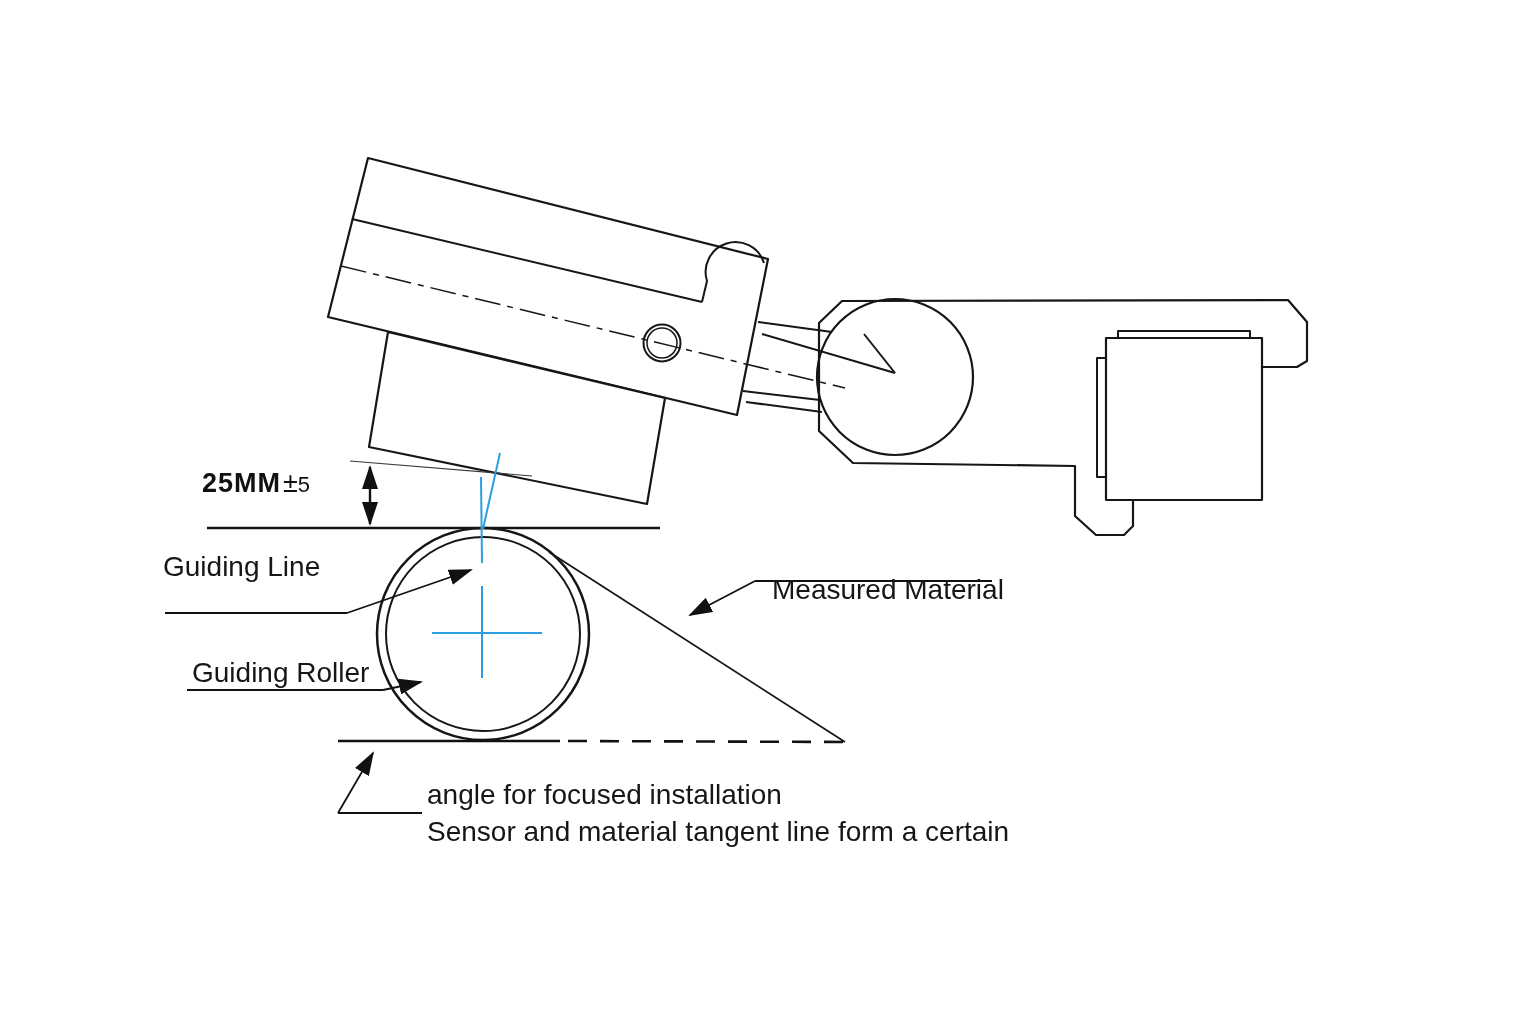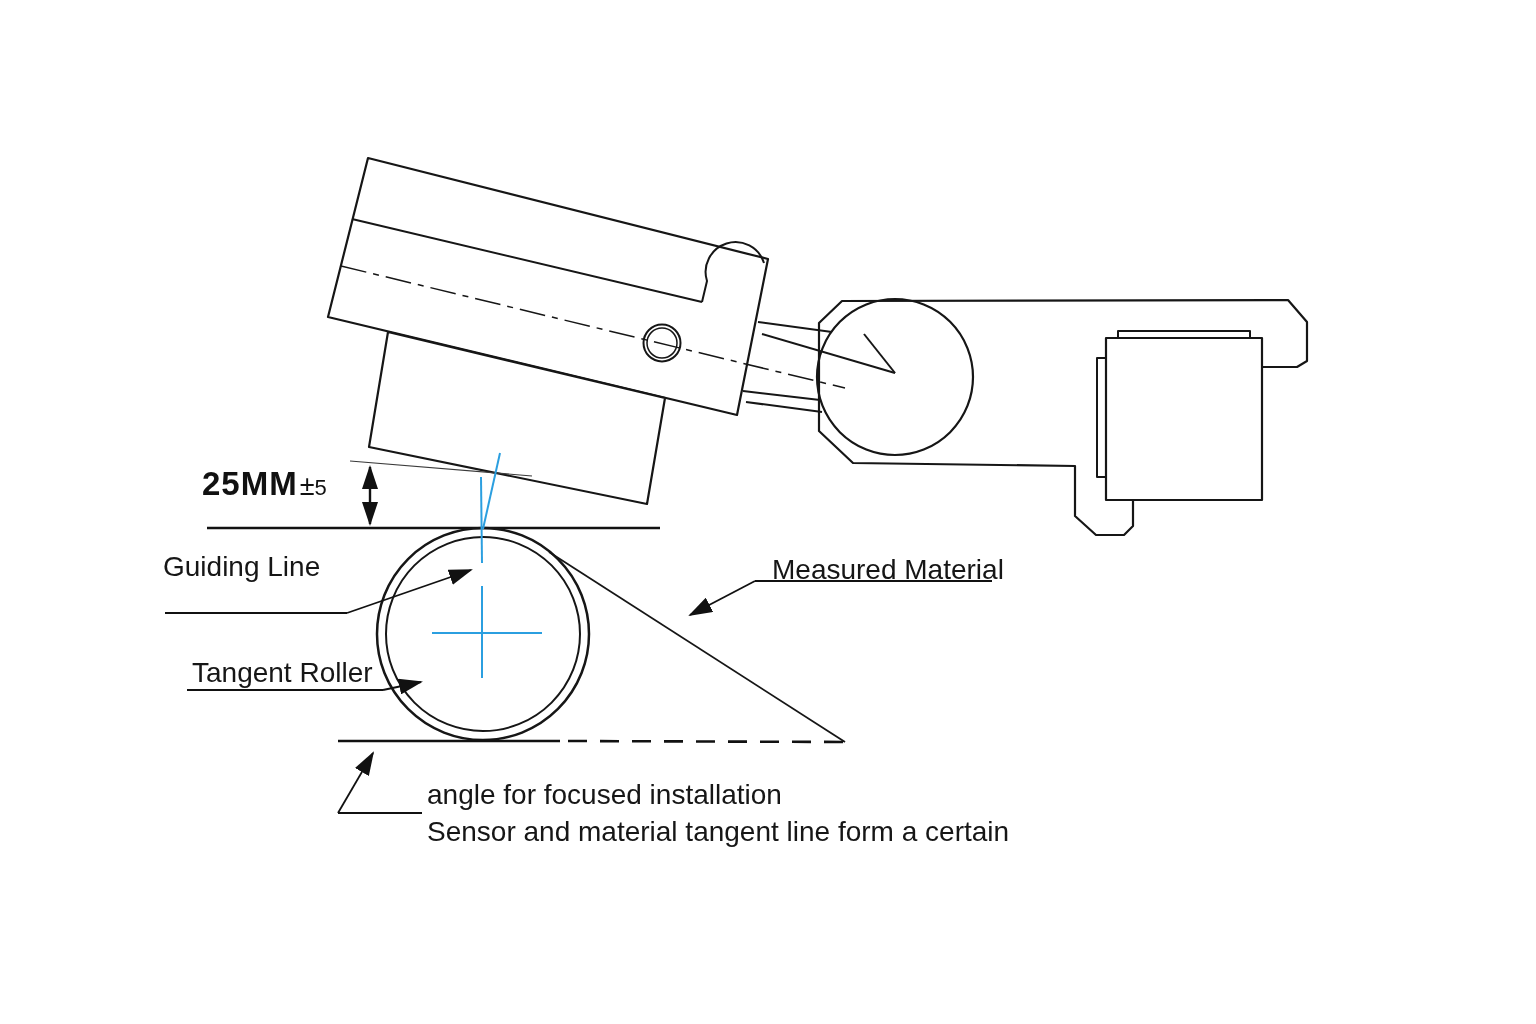--- a/index.html
+++ b/index.html
@@ -2,21 +2,21 @@
 <html><head>
 <meta charset="utf-8">
 <style>
   html,body{margin:0;padding:0;background:#fff;}
   .stage{position:relative;width:1536px;height:1024px;background:#ffffff;overflow:hidden;
          font-family:"Liberation Sans",sans-serif;}
   svg{position:absolute;left:0;top:0;}
   .lbl{position:absolute;color:#161616;font-size:28px;line-height:35px;white-space:nowrap;
        font-family:"Liberation Sans",sans-serif;}
   .dim{display:flex;align-items:baseline;color:#111;}
-  .dim .big{font-size:33px;font-weight:600;letter-spacing:1px;}
+  .dim .big{font-size:27px;font-weight:600;letter-spacing:1px;}
   .dim .mid{font-size:27px;font-weight:400;margin-left:2px;}
   .dim .small{font-size:22px;font-weight:400;}
   .note{line-height:37px;}
 </style>
 </head>
 <body>
 
 <div class="stage">
 
   <svg width="1536" height="1024" viewBox="0 0 1536 1024">
@@ -105,22 +105,22 @@
   <div class="lbl dim" style="left:202px;top:466px;">
     <span class="big">25MM</span>
     <span class="mid">±</span>
     <span class="small">5</span>
   </div>
 
   <div class="lbl" style="left:163px;top:549px;">
     <span style="display:block">Guiding Line</span>
   </div>
 
-  <div class="lbl" style="left:192px;top:655px;">Tangent Roller</div>
+  <div class="lbl" style="left:192px;top:655px;">Guiding Roller</div>
 
-  <div class="lbl" style="left:772px;top:552px;">Measured Material</div>
+  <div class="lbl" style="left:772px;top:572px;">Measured Material</div>
 
   <div class="lbl note" style="left:427px;top:776px;">
     <span style="display:block">angle for focused installation</span>
     <span style="display:block">Sensor and material tangent line form a certain</span>
   </div>
 
 </div>
 
 </body></html>

